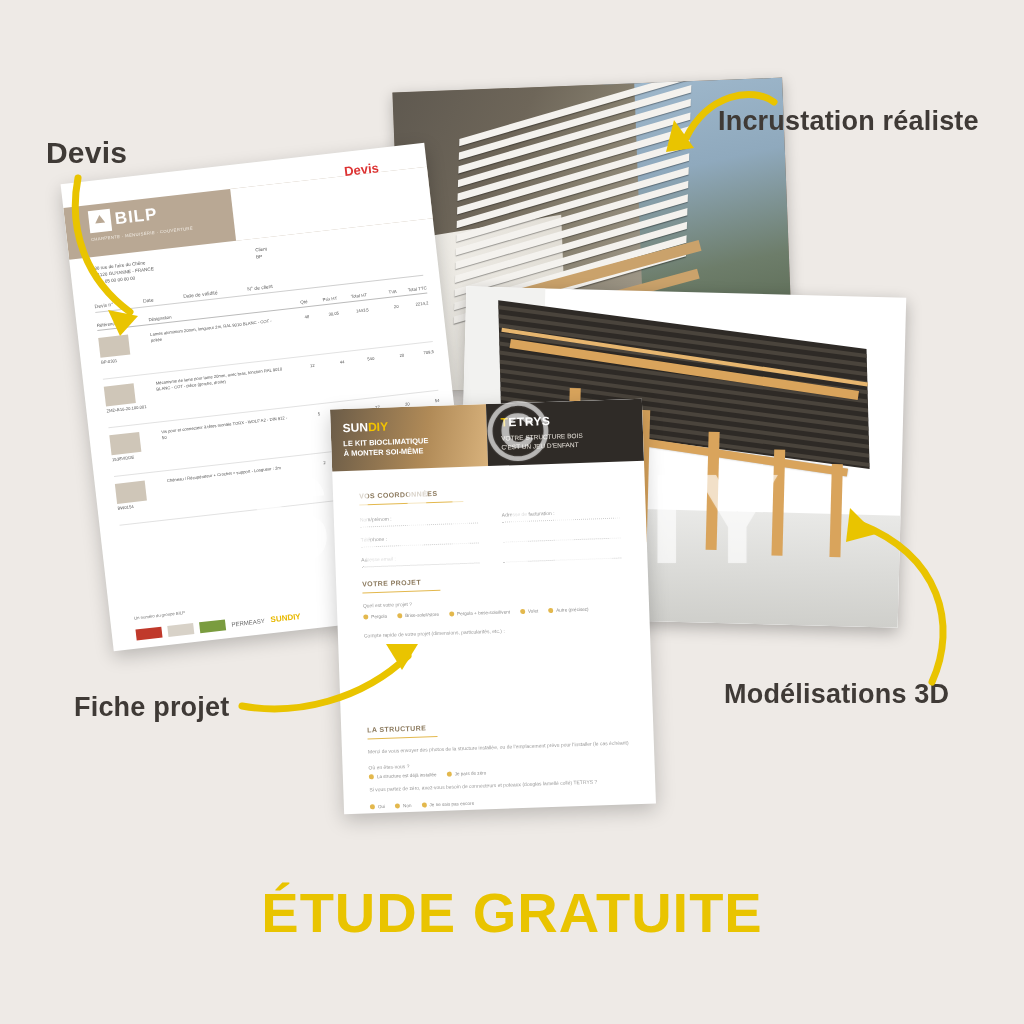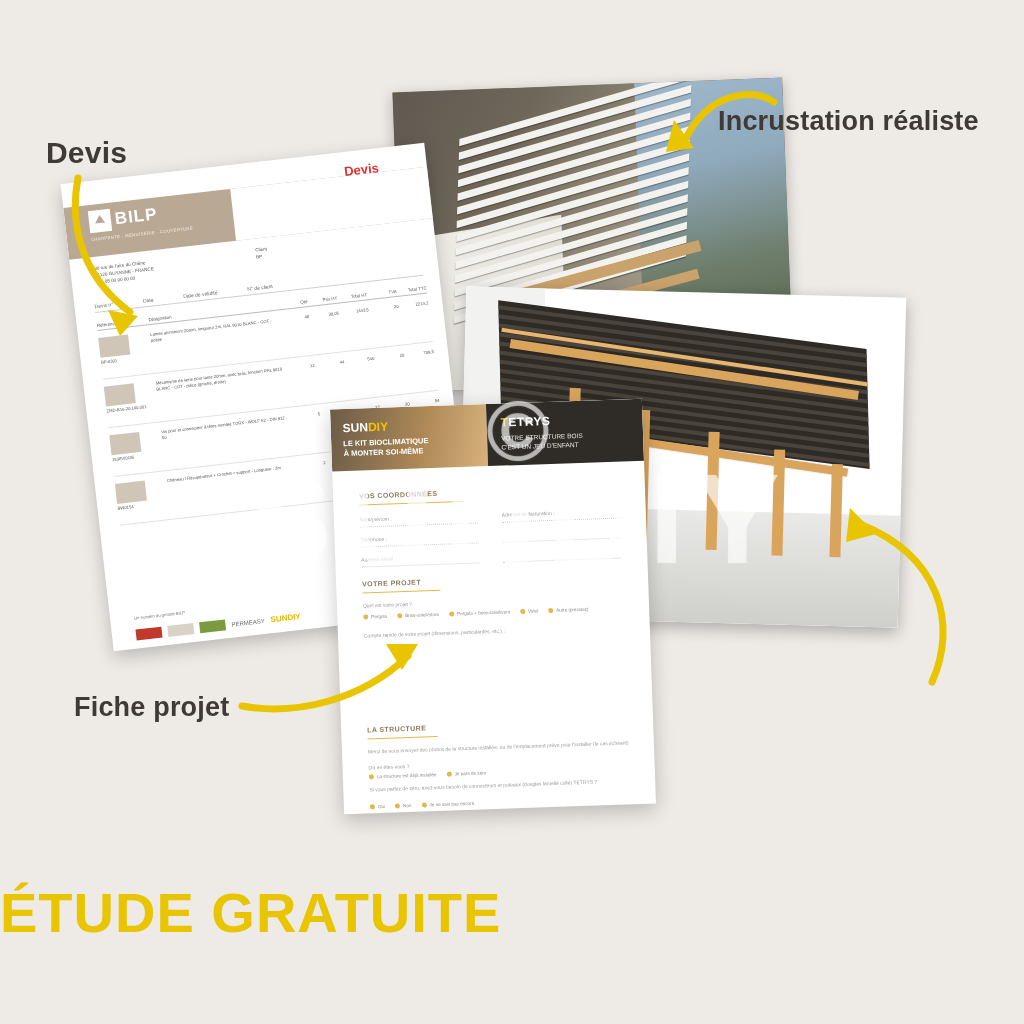--- a/index.html
+++ b/index.html
@@ -133,21 +133,21 @@
     position:absolute;left:168px;top:390px;width:700px;text-align:center;
     color:rgba(255,255,255,.55);font-weight:bold;
     font-size:128px;letter-spacing:10px;line-height:.95;
     text-shadow:0 0 2px rgba(255,255,255,.25);
     pointer-events:none;
   }
   #watermark .c{display:block;font-size:86px;letter-spacing:0;margin-bottom:-14px;}
 
   
   #headline{
-    position:absolute;left:0;right:0;top:880px;
+    position:absolute;left:0;right:0;top:880px;text-align:center;
     color:#e9c400;font-weight:bold;font-size:56px;letter-spacing:1px;
   }
 </style>
 </head>
 <body>
 
 <div class="stage">
 
   <div id="photo-ceiling">
     <div class="ceil-sky"></div>
@@ -401,20 +401,21 @@
   </div>
 
   <div id="watermark">
     <span class="c">©</span>
     <span>SUNDIY</span>
   </div>
 
   <div class="anno" id="anno-devis">Devis</div>
   <div class="anno" id="anno-fiche">Fiche projet</div>
   <div class="anno" id="anno-incrustation">Incrustation réaliste</div>
+  <div class="anno" id="anno-model">Modélisations 3D</div>
 
   <svg class="arrow" style="left:60px;top:170px;" width="120" height="180" viewBox="0 0 120 180">
     <path d="M18,8 C8,60 26,110 70,142" stroke="#e9c400" stroke-width="7" fill="none" stroke-linecap="round"></path>
     <path d="M48,140 L78,146 L60,166 Z" fill="#e9c400"></path>
   </svg>
 
   <svg class="arrow" style="left:612px;top:80px;" width="170" height="120" viewBox="0 0 170 120">
     <path d="M162,22 C140,6 96,14 74,58" stroke="#e9c400" stroke-width="7" fill="none" stroke-linecap="round"></path>
     <path d="M62,40 L82,68 L54,72 Z" fill="#e9c400"></path>
   </svg>

